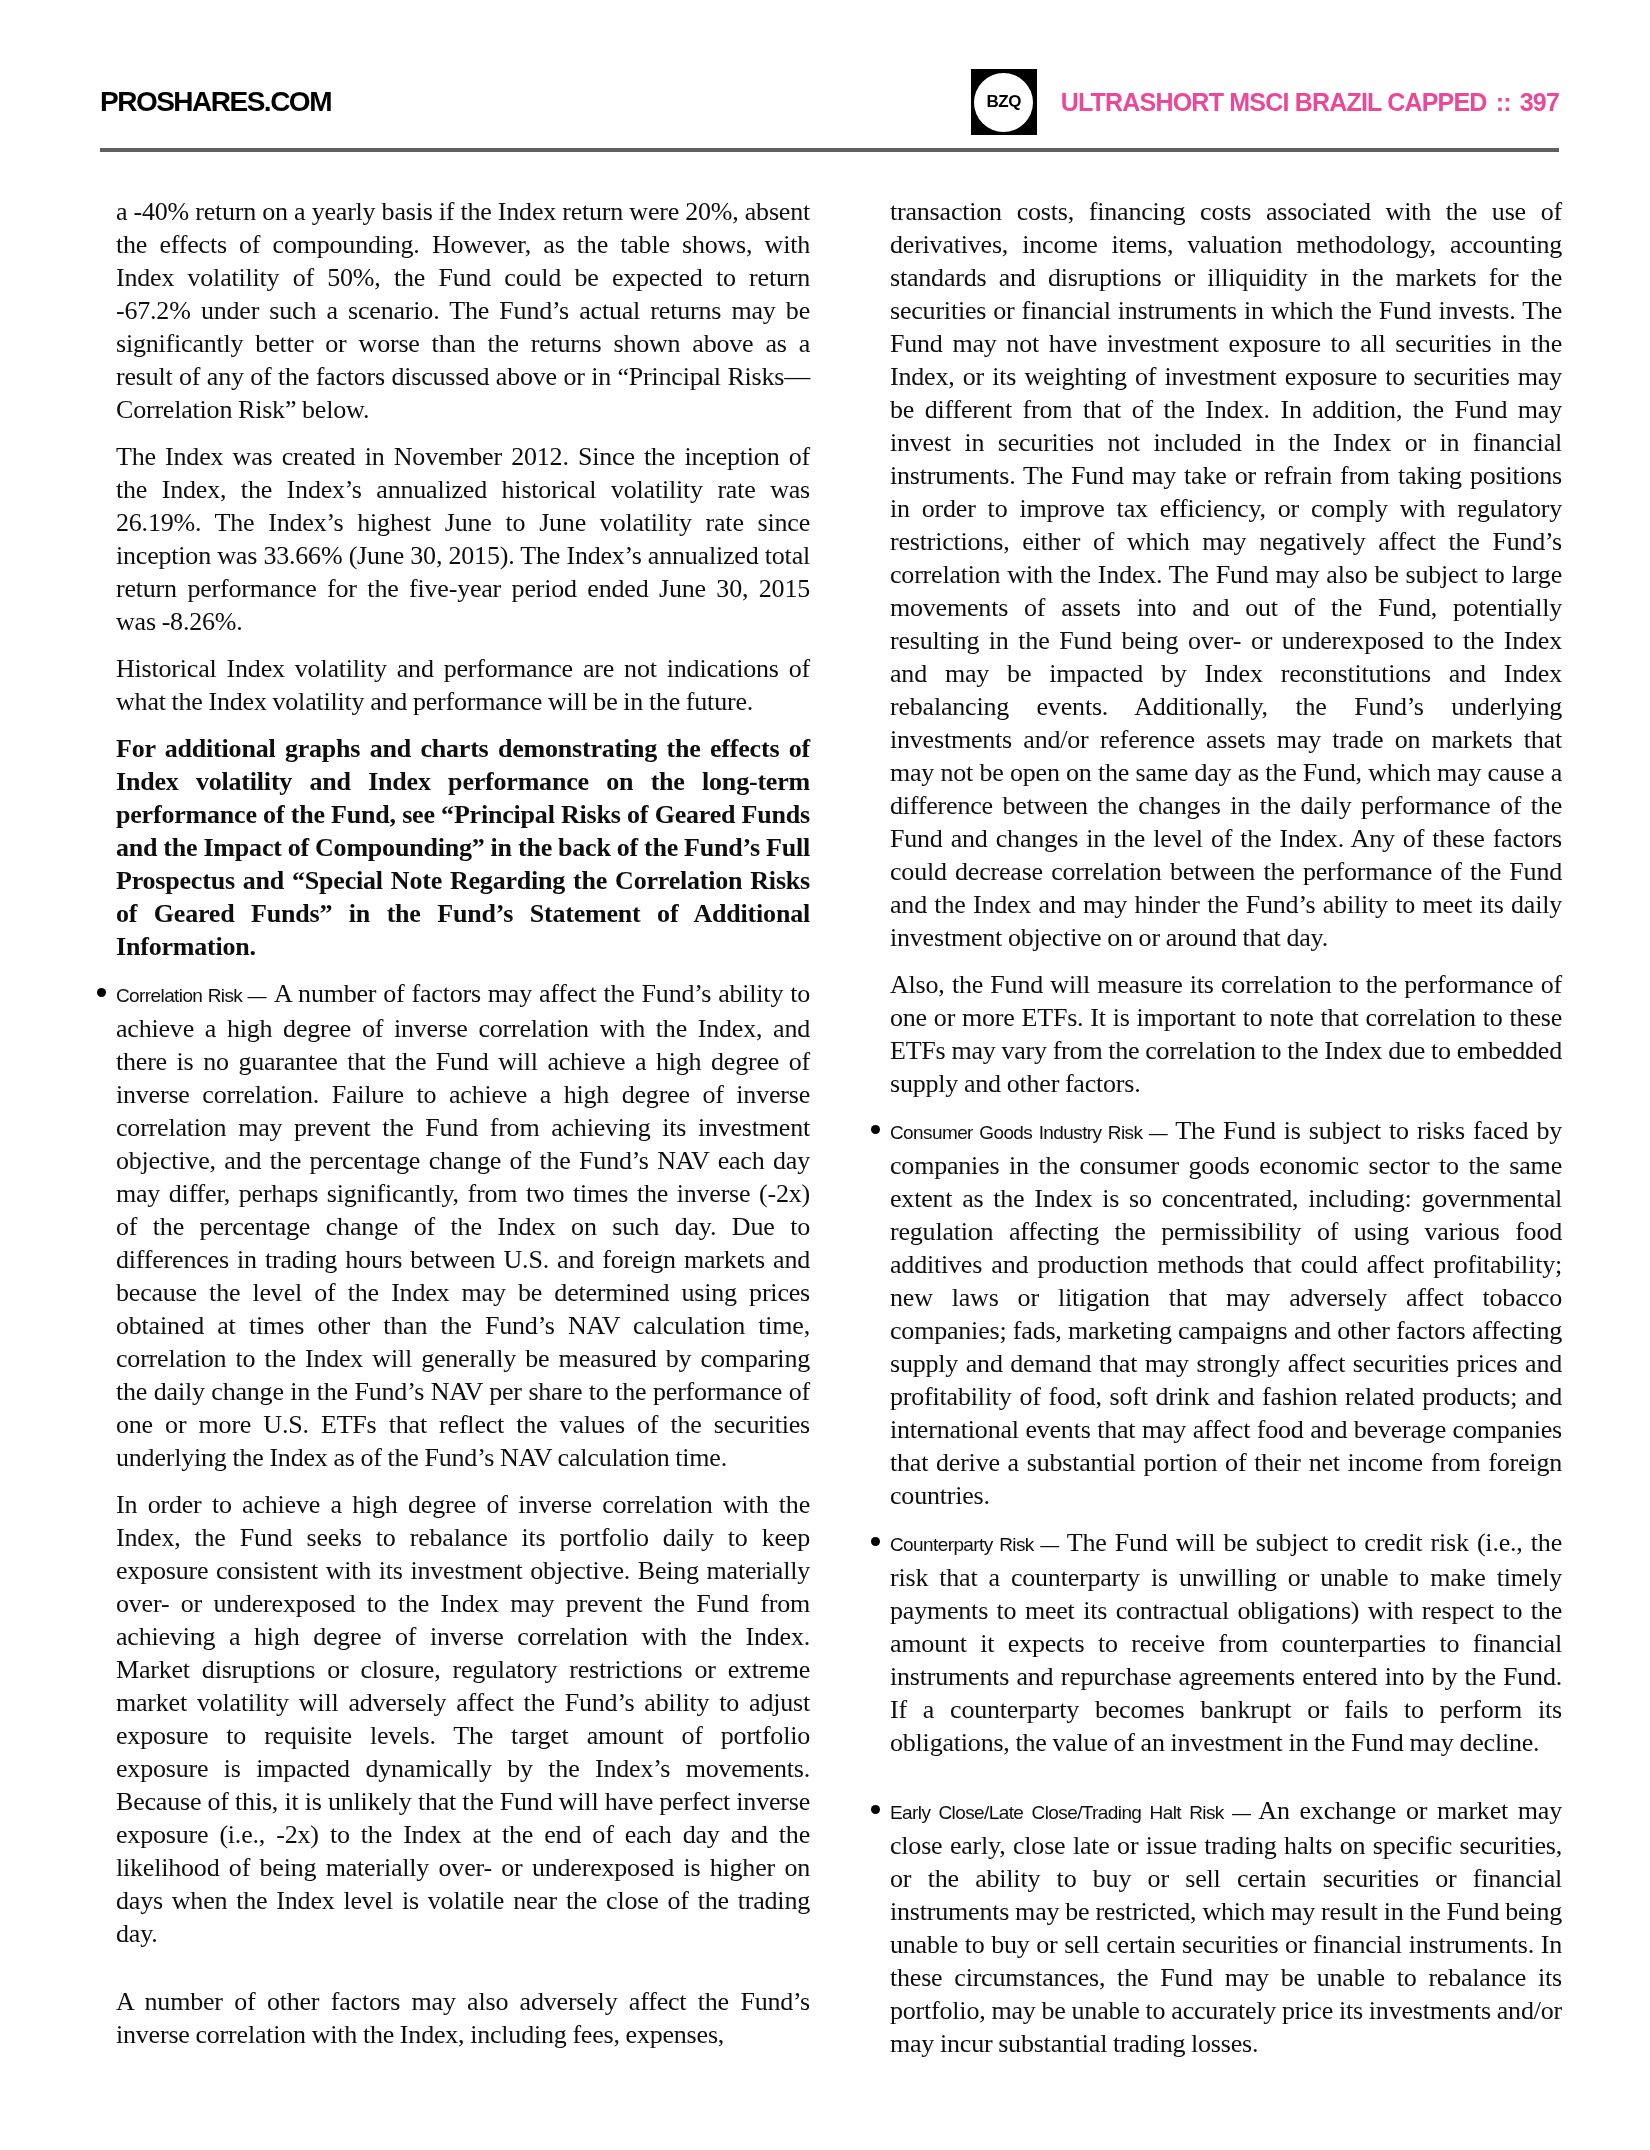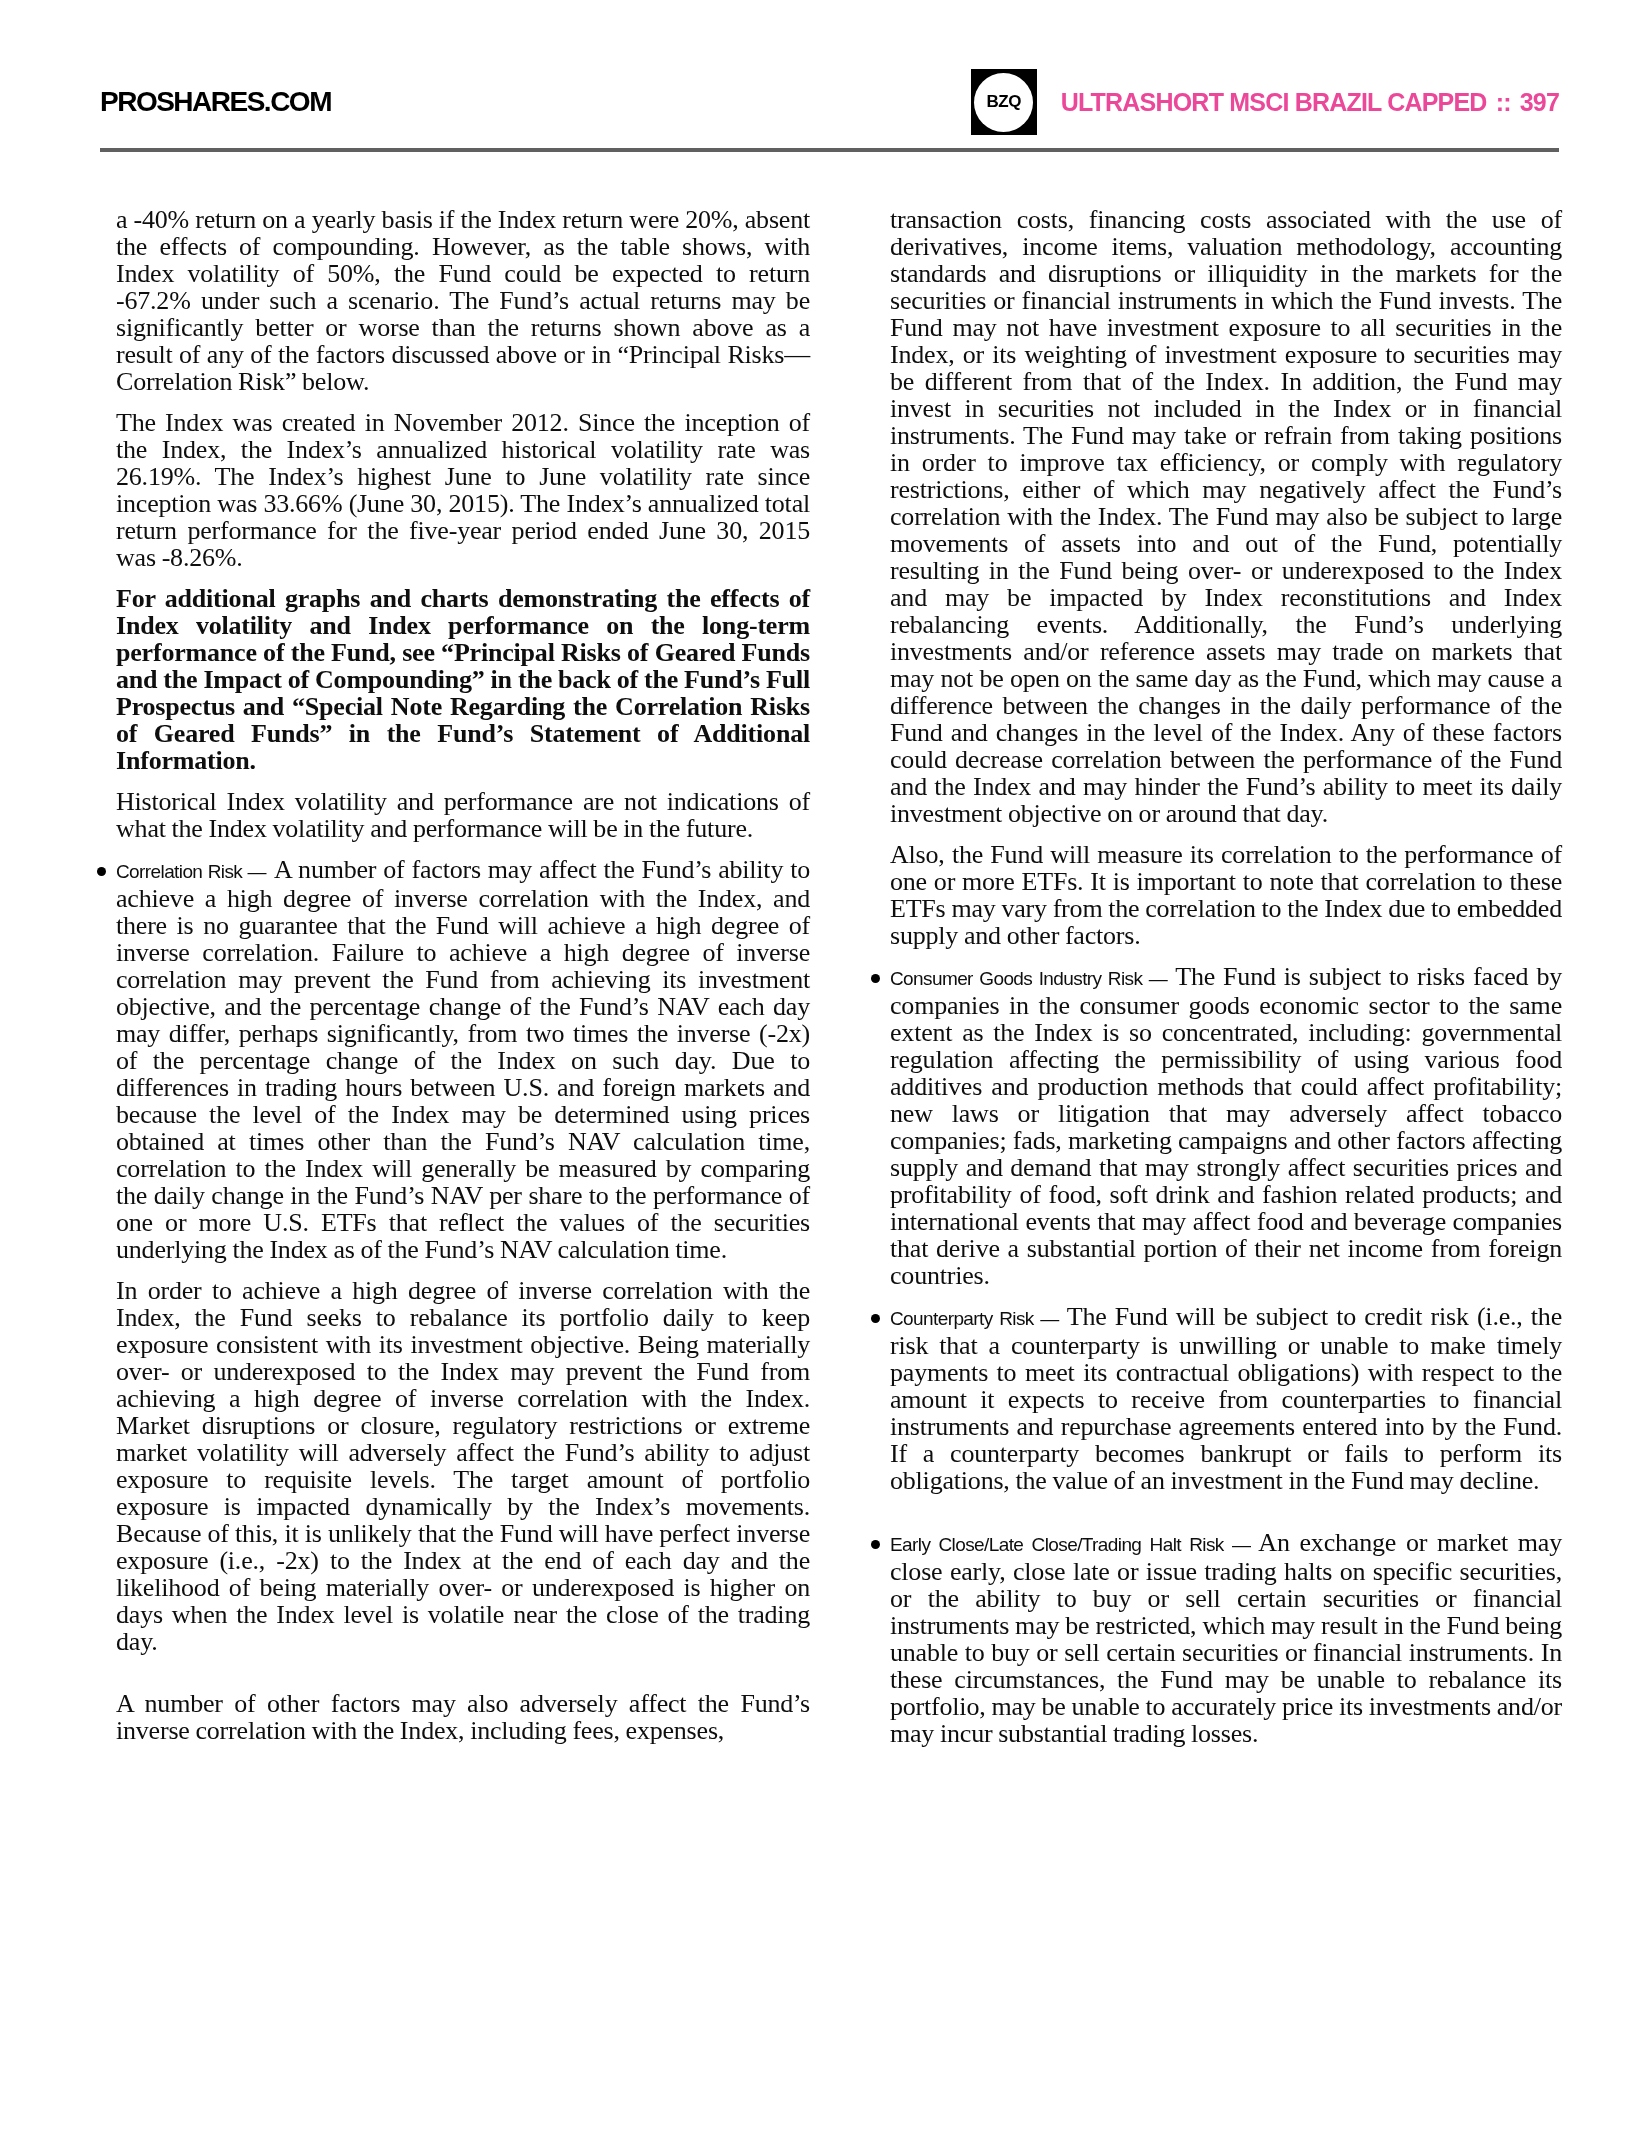--- a/index.html
+++ b/index.html
@@ -44,22 +44,22 @@
     white-space:nowrap; color:#ec4899;
   }
   .fund-title .sep { margin:0 9px; }
   .header-rule {
     position:absolute; left:100px; top:148px;
     width:1459px; height:4px; background:#606060;
   }
 
   
   .col {
-    position:absolute; top:206px;
-    font-size:26px; line-height:27px;
+    position:absolute; top:195px;
+    font-size:26px; line-height:33px;
     letter-spacing:-0.2px; word-spacing:-0.5px;
     text-align:justify;
   }
   .col-left  { left:116px; width:694px; }
   .col-right { left:890px; width:672px; }
 
   .para { position:relative; margin:0 0 14px 0; }
   .para:last-child { margin-bottom:0;margin-top:35px; }
   .para.bold { font-weight:700; }
 
@@ -89,22 +89,22 @@
     <div class="fund-title">
       <span>ULTRASHORT MSCI BRAZIL CAPPED</span><span class="sep">::</span><span>397</span>
     </div>
   </div>
 
   <div class="header-rule"></div>
 
   <section class="col col-left">
     <p class="para">a -40% return on a yearly basis if the Index return were 20%, absent the effects of compounding. However, as the table shows, with Index volatility of 50%, the Fund could be expected to return -67.2% under such a scenario. The Fund’s actual returns may be significantly better or worse than the returns shown above as a result of any of the factors discussed above or in “Principal Risks—Correlation Risk” below.</p>
     <p class="para">The Index was created in November 2012. Since the inception of the Index, the Index’s annualized historical volatility rate was 26.19%. The Index’s highest June to June volatility rate since inception was 33.66% (June 30, 2015). The Index’s annualized total return performance for the five-year period ended June 30, 2015 was -8.26%.</p>
+    <p class="para">Historical Index volatility and performance are not indications of what the Index volatility and performance will be in the future.</p>
     <p class="para bold">For additional graphs and charts demonstrating the effects of Index volatility and Index performance on the long-term performance of the Fund, see “Principal Risks of Geared Funds and the Impact of Compounding” in the back of the Fund’s Full Prospectus and “Special Note Regarding the Correlation Risks of Geared Funds” in the Fund’s Statement of Additional Information.</p>
-    <p class="para">Historical Index volatility and performance are not indications of what the Index volatility and performance will be in the future.</p>
 
     <div class="para">
       <span class="bullet-dot"></span><span class="risk-heading">Correlation Risk —</span><span>A number of factors may affect the Fund’s ability to achieve a high degree of inverse correlation with the Index, and there is no guarantee that the Fund will achieve a high degree of inverse correlation. Failure to achieve a high degree of inverse correlation may prevent the Fund from achieving its investment objective, and the percentage change of the Fund’s NAV each day may differ, perhaps significantly, from two times the inverse (-2x) of the percentage change of the Index on such day. Due to differences in trading hours between U.S. and foreign markets and because the level of the Index may be determined using prices obtained at times other than the Fund’s NAV calculation time, correlation to the Index will generally be measured by comparing the daily change in the Fund’s NAV per share to the performance of one or more U.S. ETFs that reflect the values of the securities underlying the Index as of the Fund’s NAV calculation time.</span>
     </div>
 
     <p class="para">In order to achieve a high degree of inverse correlation with the Index, the Fund seeks to rebalance its portfolio daily to keep exposure consistent with its investment objective. Being materially over- or underexposed to the Index may prevent the Fund from achieving a high degree of inverse correlation with the Index. Market disruptions or closure, regulatory restrictions or extreme market volatility will adversely affect the Fund’s ability to adjust exposure to requisite levels. The target amount of portfolio exposure is impacted dynamically by the Index’s movements. Because of this, it is unlikely that the Fund will have perfect inverse exposure (i.e., -2x) to the Index at the end of each day and the likelihood of being materially over- or underexposed is higher on days when the Index level is volatile near the close of the trading day.</p>
     <p class="para">A number of other factors may also adversely affect the Fund’s inverse correlation with the Index, including fees, expenses,</p>
   </section>
 
   <section class="col col-right">

